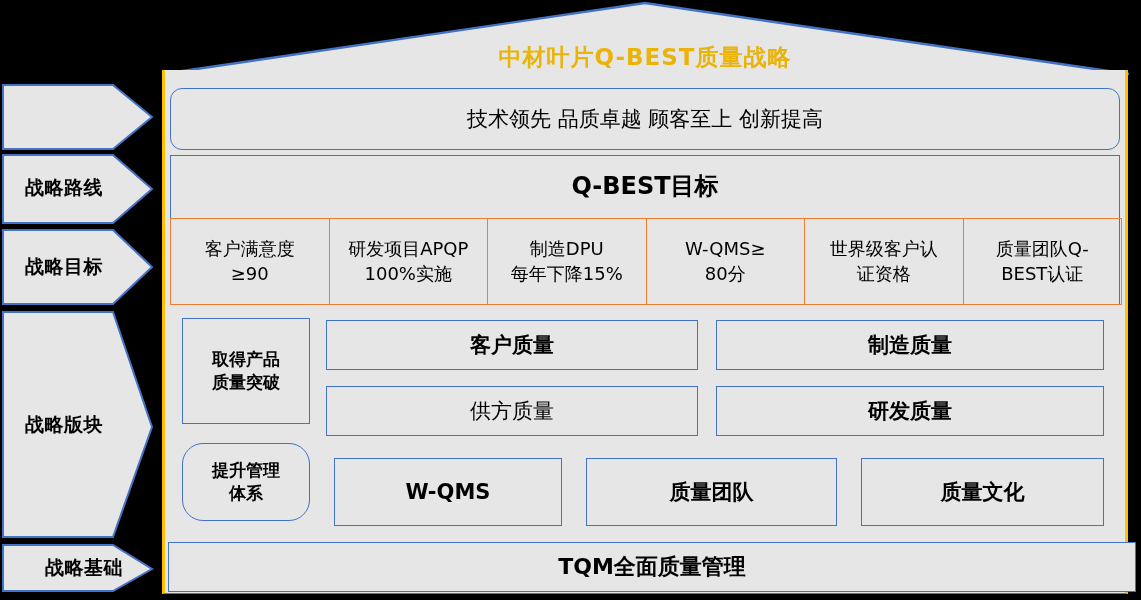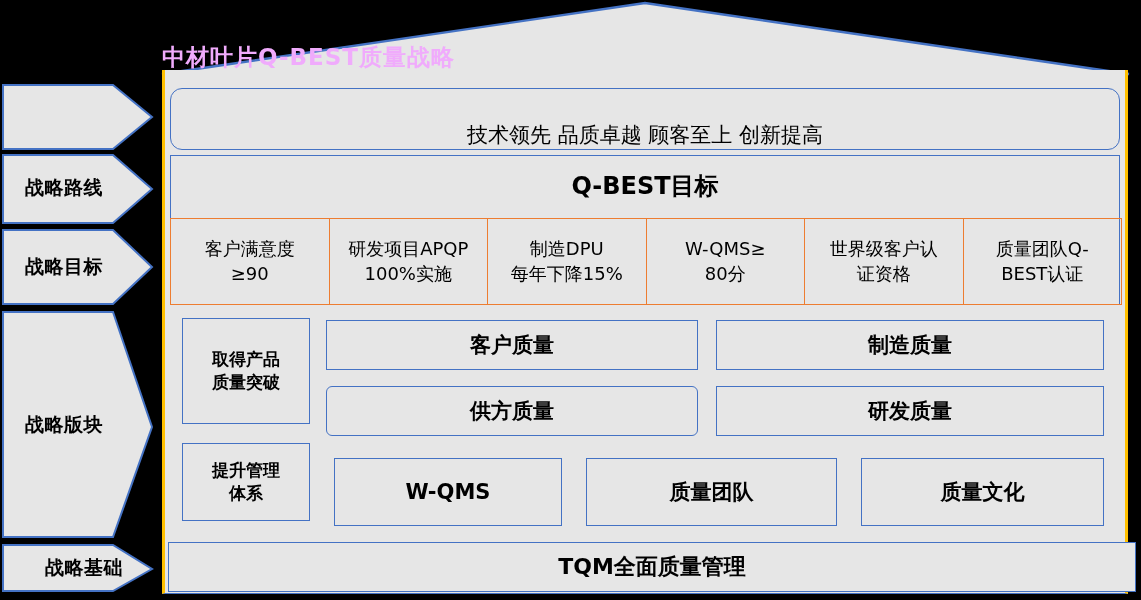--- a/index.html
+++ b/index.html
@@ -24,35 +24,34 @@
     position:absolute;left:162px;top:70px;width:966px;height:524px;
     background:#E6E6E6;
     border-left:3px solid #FFC000;
     border-right:3px solid #FFC000;
     border-bottom:1.3px solid #4472C4;
     box-sizing:border-box;
   }
   #roof{position:absolute;left:158px;top:0px;width:975px;height:76px;}
   #roof-title{
     position:absolute;left:162px;top:42px;width:966px;
-    color:#f0abfc;font-weight:bold;font-size:23px;
+    text-align:center;color:#eab308;font-weight:bold;font-size:23px;
     letter-spacing:1px;
   }
 
   .rbox{
     position:absolute;box-sizing:border-box;
     background:#E6E6E6;border:1.3px solid #4472C4;
     display:flex;align-items:center;justify-content:center;
     color:#000;text-align:center;
   }
 
   #vision{
     left:170px;top:88px;width:950px;height:62px;border-radius:12px;
     font-size:21px;
-    align-items:flex-end;
   }
 
   #goals-frame{
     left:170px;top:155px;width:950px;height:150px;
     display:block;
   }
   #goals-title{
     position:absolute;left:0;top:14px;width:100%;
     text-align:center;font-weight:bold;font-size:24px;color:#000;
   }
@@ -68,26 +67,26 @@
     display:flex;align-items:center;justify-content:center;
     text-align:center;font-size:18px;line-height:1.35;color:#000;
     padding:0 3px;
   }
   .goal-cell:last-child{border-right:none;}
 
   
   #blk-breakthrough{left:182px;top:318px;width:128px;height:106px;
       font-weight:bold;font-size:17px;line-height:1.35;}
   #blk-mgmt{left:182px;top:443px;width:128px;height:78px;
-      font-weight:bold;font-size:17px;line-height:1.35;}
+      font-weight:bold;font-size:17px;line-height:1.35;border-radius:21px;}
 
   #blk-customer{left:326px;top:320px;width:372px;height:50px;
       font-weight:bold;font-size:21px;}
   #blk-supplier{left:326px;top:386px;width:372px;height:50px;
-      font-weight:bold;font-size:21px;border-radius:6px;}
+      font-weight:normal;font-size:21px;}
   #blk-manufacture{left:716px;top:320px;width:388px;height:50px;
       font-weight:bold;font-size:21px;}
   #blk-rd{line-height:1;left:716px;top:386px;width:388px;height:50px;
       font-weight:bold;font-size:21px;}
 
   #blk-wqms{left:334px;top:458px;width:228px;height:68px;
       font-weight:bold;font-size:21px;}
   #blk-team{left:586px;top:458px;width:251px;height:68px;
       font-weight:bold;font-size:21px;}
   #blk-culture{left:861px;top:458px;width:243px;height:68px;

